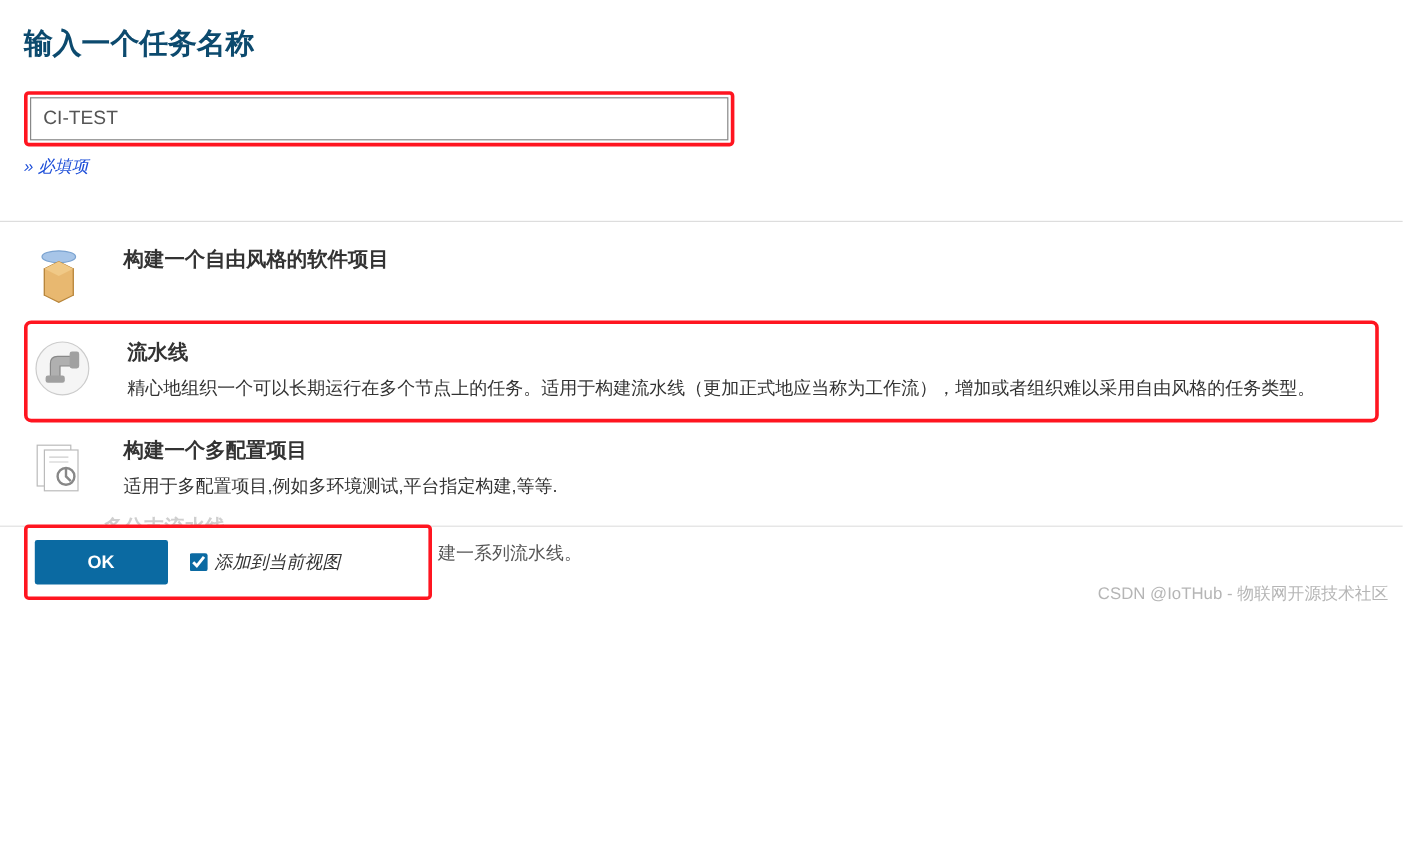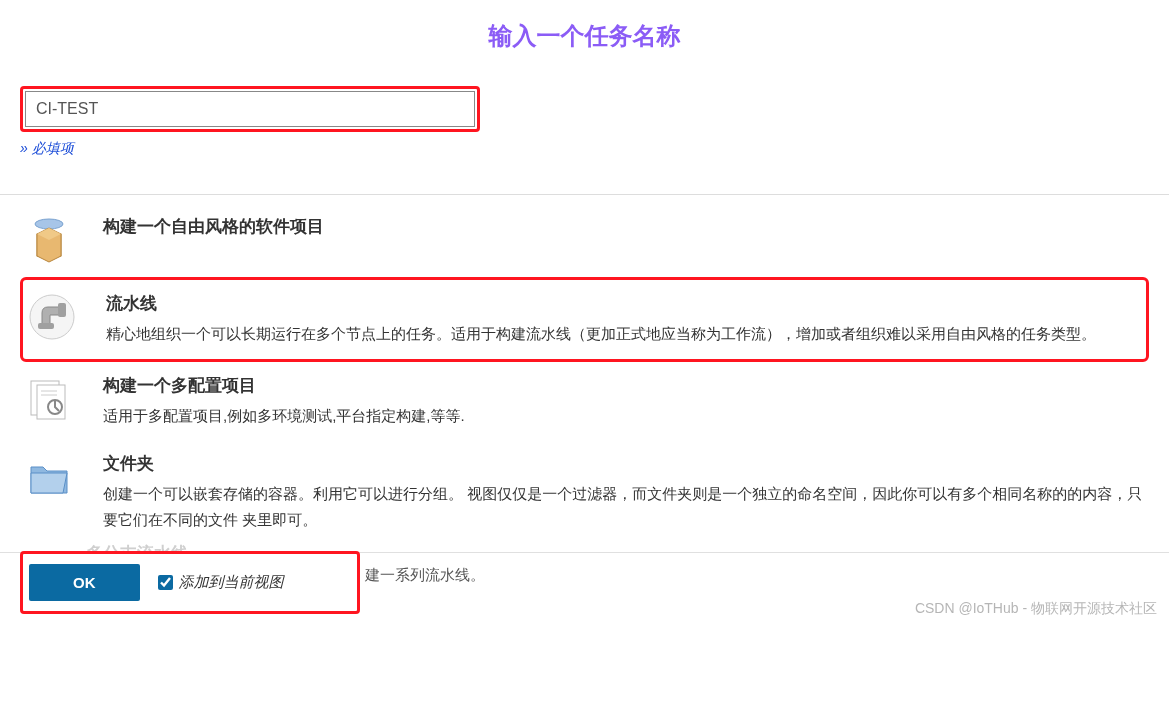--- a/index.html
+++ b/index.html
@@ -12,26 +12,25 @@
       background: #fff;
       color: #333;
       width: 1169px;
     }
     .header-section {
       padding: 20px;
     }
     .page-title {
       font-size: 24px;
       font-weight: bold;
-      color: #8b5cf6;
-      margin-bottom: 34px;
-      text-align: center;
+      color: #0c4a6e;
+      margin-bottom: 24px;
     }
     .name-input {
-      width: 450px;
+      width: 582px;
       height: 36px;
       padding: 6px 10px;
       font-size: 16px;
       color: #555;
       border: 1px solid #888;
       outline: none;
     }
     .highlight-box-input {
       display: inline-block;
       border: 3px solid #ff1520;
@@ -214,32 +213,20 @@
         <line x1="16" y1="16" x2="32" y2="16" stroke="#ccc" stroke-width="1"></line>
         <line x1="16" y1="20" x2="32" y2="20" stroke="#ccc" stroke-width="1"></line>
       </svg>
     </div>
     <div class="option-content">
       <div class="option-title">构建一个多配置项目</div>
       <div class="option-desc">适用于多配置项目,例如多环境测试,平台指定构建,等等.</div>
     </div>
   </div>
 
-  <div class="option-item">
-    <div class="option-icon">
-      <svg width="48" height="48" viewBox="0 0 48 48">
-        <path d="M6 14 L6 40 L42 40 L42 18 L22 18 L18 14 Z" fill="#8fb8e0" stroke="#5a8fc7" stroke-width="1"></path>
-        <path d="M6 20 L42 20 L38 40 L6 40 Z" fill="#b3d0ec" stroke="#5a8fc7" stroke-width="1"></path>
-      </svg>
-    </div>
-    <div class="option-content">
-      <div class="option-title">文件夹</div>
-      <div class="option-desc">创建一个可以嵌套存储的容器。利用它可以进行分组。 视图仅仅是一个过滤器，而文件夹则是一个独立的命名空间，因此你可以有多个相同名称的的内容，只要它们在不同的文件 夹里即可。</div>
-    </div>
-  </div>
 
 </div>
 
 <div class="bottom-wrapper">
   <div class="bottom-bar">
     <div class="partial-option">
       <div style="width:50px;height:24px"></div>
       <div class="partial-title">多分支流水线</div>
     </div>
     <div class="bottom-inner">

